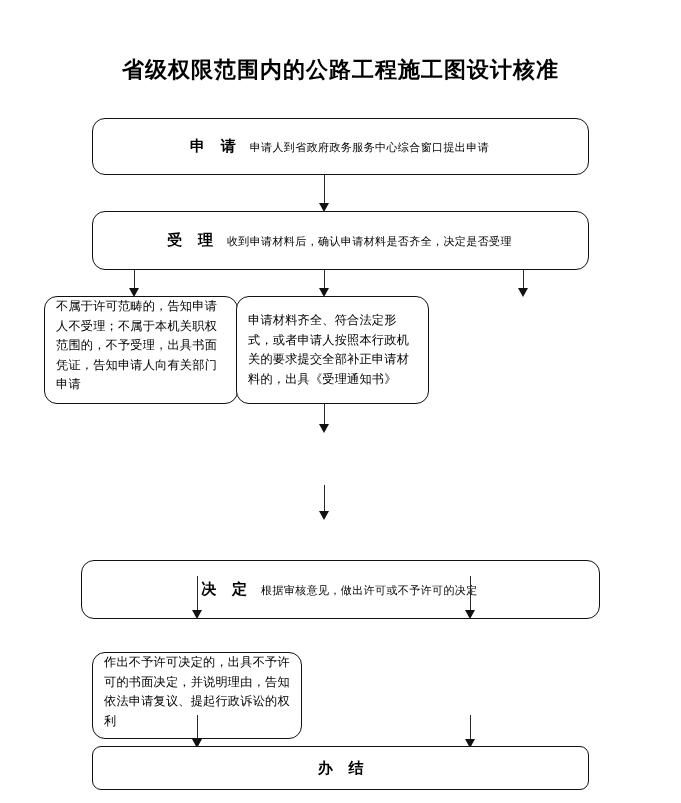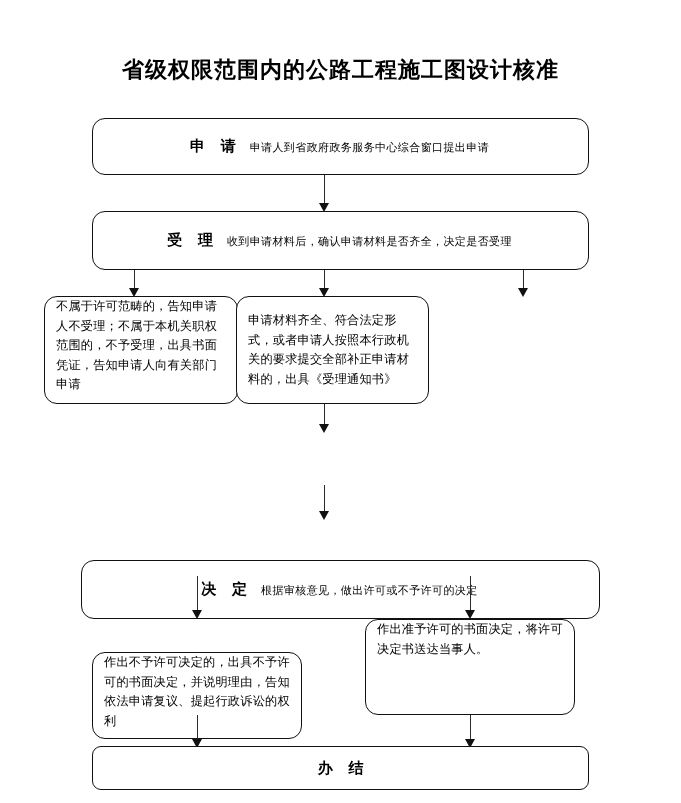--- a/index.html
+++ b/index.html
@@ -153,23 +153,20 @@
   <div class="conn" style="left:197px; top:576px; height:40px;"></div>
   <div class="arrowhead" style="left:192px; top:610px;"></div>
 
   <div class="conn" style="left:470px; top:576px; height:40px;"></div>
   <div class="arrowhead" style="left:465px; top:610px;"></div>
 
   <div class="node branch" style="left:92px; top:652px; width:210px; height:87px;">
     <div class="body">作出不予许可决定的，出具不予许可的书面决定，并说明理由，告知依法申请复议、提起行政诉讼的权利</div>
   </div>
 
-  <div class="node branch" style="left:365px; top:619px; width:210px; height:96px;">
-    <div class="body">作出准予许可的书面决定，将许可决定书送达当事人。</div>
-  </div>
 
   <div class="conn" style="left:197px; top:715px; height:33px;"></div>
   <div class="arrowhead" style="left:192px; top:739px;"></div>
 
   <div class="conn" style="left:470px; top:715px; height:33px;"></div>
   <div class="arrowhead" style="left:465px; top:739px;"></div>
 
   <div class="node stage" style="top:746px; height:44px;border-radius:9px;">
     <div class="heading">办  结</div>
   </div>

